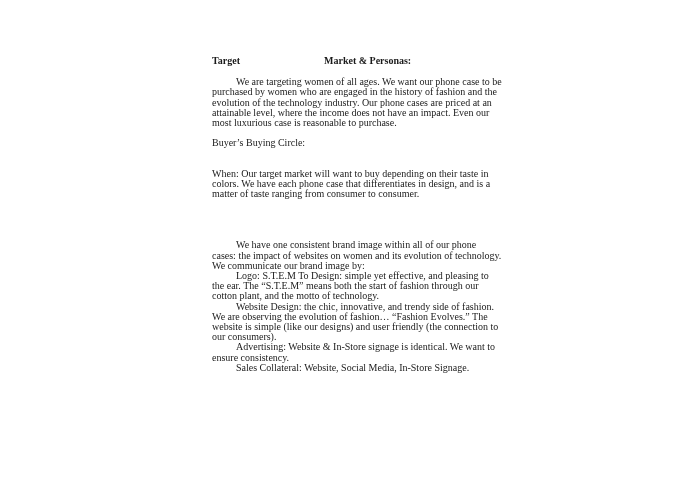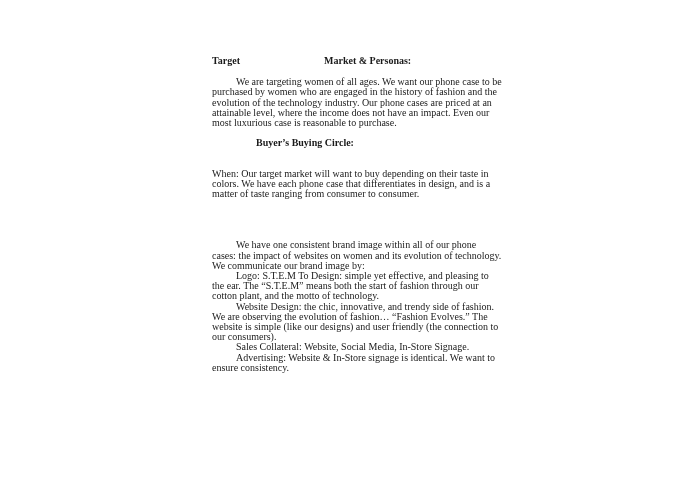--- a/index.html
+++ b/index.html
@@ -11,21 +11,21 @@
   }
   .page {
     position: absolute; left: 212px; top: 56px; width: 290px;
     font-size: 10px; line-height: 10.2px;
   }
   .heading-row { position: relative; height: 11px; font-weight: bold; }
   .heading-row .left { position: absolute; left: 0; top: 0; }
   .heading-row .right { position: absolute; left: 112px; top: 0; }
   p { margin: 0; }
   .indent { text-indent: 24px; font-family: Liberation Serif, serif; }
-  .section-head { font-weight: bold; margin-top: 0; margin-left: 44px; }
+  .section-head { font-weight: normal; margin-top: 0; }
   .gap { height: 10.2px; }
 </style>
 </head>
 <body>
 
 <div class="page">
   <div class="heading-row">
     <span class="left">Target</span>
     <span class="right">Market &amp; Personas:</span>
   </div>
@@ -36,15 +36,15 @@
   <div class="gap"></div>
   <div class="gap"></div>
   <p>When: Our target market will want to buy depending on their taste in colors. We have each phone case that differentiates in design, and is a matter of taste ranging from consumer to consumer.</p>
   <div class="gap"></div>
   <div class="gap"></div>
   <div class="gap"></div>
   <div class="gap"></div>
   <p class="indent">We have one consistent brand image within all of our phone cases: the impact of websites on women and its evolution of technology. We communicate our brand image by:</p>
   <p class="indent">Logo: S.T.E.M To Design: simple yet effective, and pleasing to the ear. The “S.T.E.M” means both the start of fashion through our cotton plant, and the motto of technology.</p>
   <p class="indent">Website Design: the chic, innovative, and trendy side of fashion. We are observing the evolution of fashion… “Fashion Evolves.” The website is simple (like our designs) and user friendly (the connection to our consumers).</p>
+  <p class="indent">Advertising: Website &amp; In-Store signage is identical. We want to ensure consistency.</p>
   <p class="indent">Sales Collateral: Website, Social Media, In-Store Signage.</p>
-  <p class="indent">Advertising: Website &amp; In-Store signage is identical. We want to ensure consistency.</p>
 </div>
 
 </body></html>

